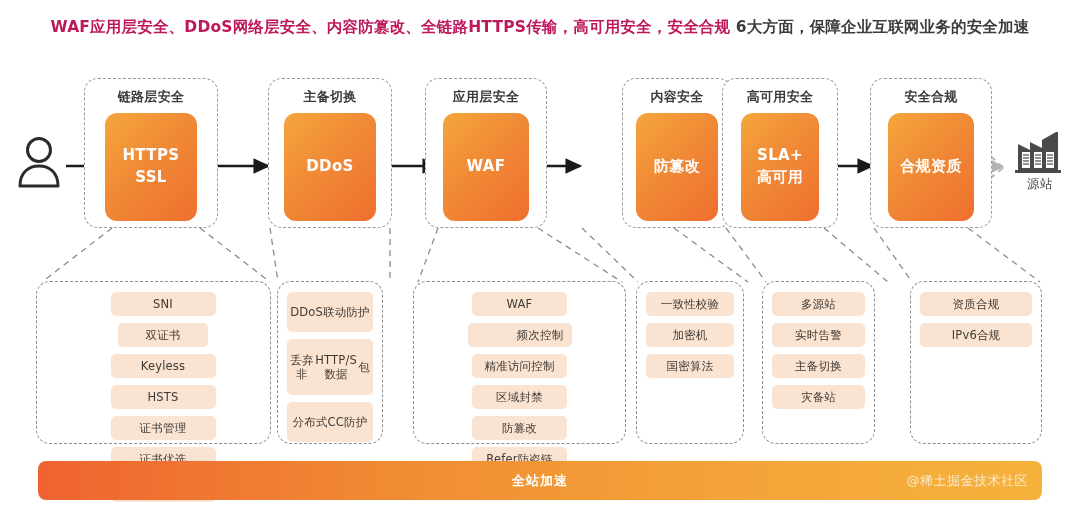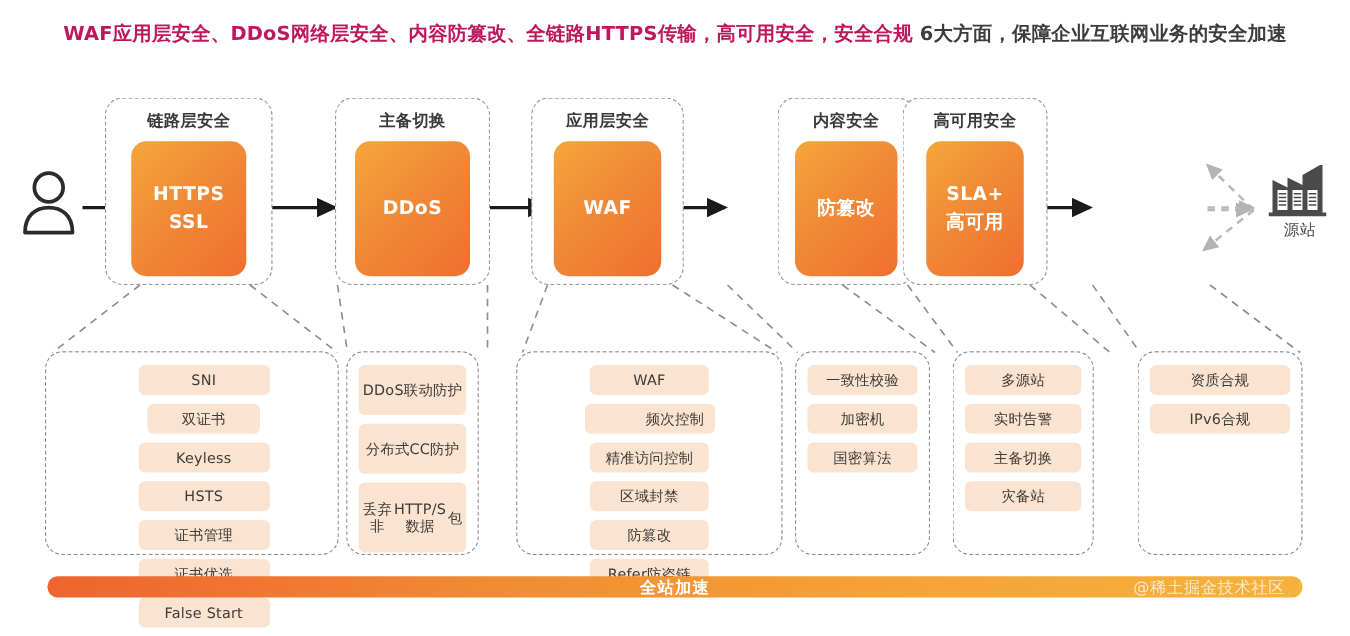--- a/index.html
+++ b/index.html
@@ -120,21 +120,21 @@
     letter-spacing: 0.2px;
   }
   .tag.w2 { width: 100%; }
 
   
   #bottom-bar {
     position: absolute;
     left: 38px;
     top: 461px;
     width: 1004px;
-    height: 17px;
+    height: 39px;
     border-radius: 8px;
     background: linear-gradient(90deg, #ef6330 0%, #f08a33 34%, #f4a338 68%, #f5b23c 100%);
     display: flex;
     align-items: center;
     justify-content: center;
     color: #ffffff;
     font-weight: bold;
     font-size: 13px;
     letter-spacing: 1px;
     text-align: right;
@@ -290,20 +290,27 @@
   </div>
 
   <div class="pillar" style="left:722px; top:78px; width:116px; height:150px;">
     <div class="pillar-label">高可用安全</div>
     <div class="chip" style="width:78px; height:108px;">
       <span>SLA+</span>
       <span class="l2">高可用</span>
     </div>
   </div>
 
+  <div class="pillar" style="left:870px; top:78px; width:122px; height:150px;">
+    <div class="pillar-label">安全合规</div>
+    <div class="chip" style="width:86px; height:108px;">
+      <span>合规资质</span>
+
+    </div>
+  </div>
 
   <div class="tag-group" id="tg0" style="left:36px; top:281px; width:235px; height:163px;padding-left:28px;">
       <div class="tag" style="width: 105px; min-height: 24px;">
         <span>SNI</span>
       </div>
       <div class="tag" style="width: 90px; min-height: 24px;">
         <span>双证书</span>
       </div>
       <div class="tag" style="width: 105px; min-height: 24px;">
         <span>Keyless</span>
@@ -320,33 +327,33 @@
       <div class="tag" style="width: 105px; min-height: 24px;">
         <span>False Start</span>
       </div>
     </div>
 
   <div class="tag-group" id="tg1" style="left:277px; top:281px; width:106px; height:163px;">
       <div class="tag w2" style="min-height: 40px;">
         <span>DDoS</span>
         <br>
         <span>联动防护</span>
-      </div>
-      <div class="tag w2" style="min-height: 40px;">
-        <span>分布式</span>
-        <br>
-        <span>CC防护</span>
       </div>
       <div class="tag w2" style="min-height: 56px;">
         <span>丢弃非</span>
         <br>
         <span>HTTP/S数据</span>
         <br>
         <span>包</span>
       </div>
+      <div class="tag w2" style="min-height: 40px;">
+        <span>分布式</span>
+        <br>
+        <span>CC防护</span>
+      </div>
     </div>
 
   <div class="tag-group" id="tg2" style="left:413px; top:281px; width:213px; height:163px;">
       <div class="tag" style="width: 95px; min-height: 24px;">
         <span>WAF</span>
       </div>
       <div class="tag" style="width: 104px; min-height: 24px; padding-left: 44px;">
         <span>频次控制</span>
       </div>
       <div class="tag" style="width: 95px; min-height: 24px; justify-content: center;">

